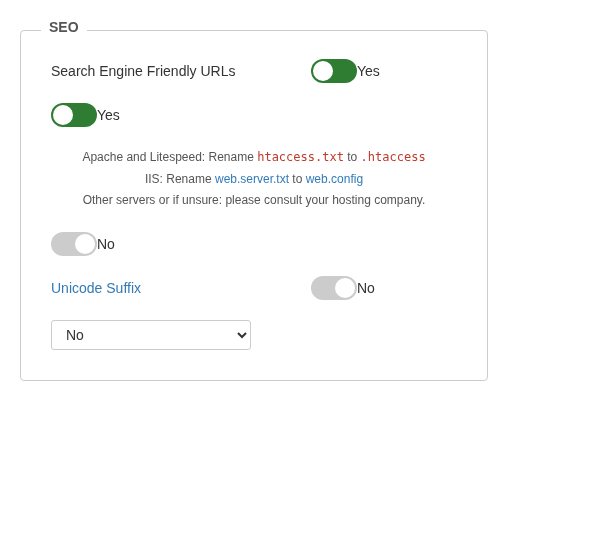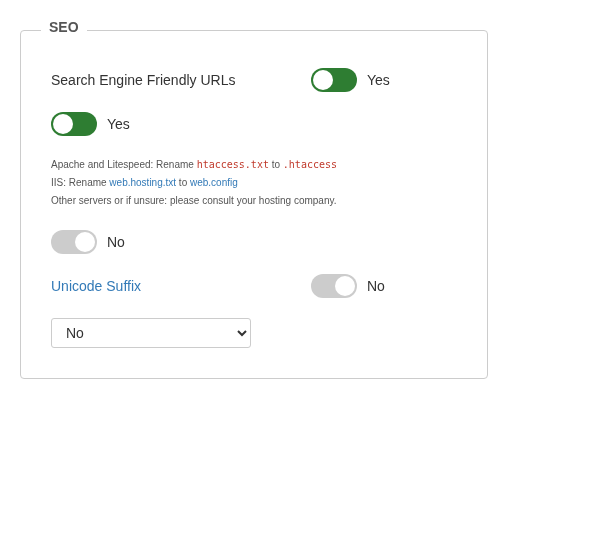--- a/index.html
+++ b/index.html
@@ -29,34 +29,33 @@
       background: #fff;
       padding: 0 8px;
       font-weight: bold;
       font-size: 14px;
       color: #555;
     }
     .setting-row {
       display: flex;
       align-items: center;
       margin-bottom: 20px;
-      margin-top: 17px;
+      margin-top: 8px;
     }
     .setting-label {
       flex: 0 0 260px;
       font-size: 14px;
     }
     .setting-label.link-style {
       color: #337ab7;
       cursor: pointer;
     }
     .toggle-area {
       display: flex;
       align-items: center;
-      gap: 10px;
     }
     .toggle {
       width: 46px;
       height: 24px;
       border-radius: 12px;
       position: relative;
       cursor: pointer;
       flex-shrink: 0;
     }
     .toggle.on {
@@ -77,24 +76,25 @@
       left: 2px;
     }
     .toggle.off .toggle-knob {
       left: 24px;
     }
     .toggle-label {
       font-size: 14px;
       color: #333;
     }
     .info-box {
-      font-size: 10px;
+      font-size: 12px;
       color: #555;
       margin: 0 0 20px 0;
       line-height: 1.8;
+      text-align: center;
     }
     .info-box .highlight-file {
       color: #c0392b;
       font-family: monospace;
     }
     .info-box .highlight-link {
       color: #337ab7;
       cursor: pointer;
     }
     .info-box .link-icon {
@@ -143,21 +143,21 @@
         </div>
         <span class="toggle-label">Yes</span>
       </div>
     </div>
 
     <div class="info-box">
       <div>
         <span>Apache and Litespeed: Rename </span><span class="highlight-file">htaccess.txt</span><span> to </span><span class="highlight-file">.htaccess</span>
       </div>
       <div>
-        <span>IIS: Rename </span><span class="highlight-link">web.hosting.txt</span><span> to </span><span class="highlight-link">web.config</span>
+        <span>IIS: Rename </span><span class="highlight-link">web.server.txt</span><span> to </span><span class="highlight-link">web.config</span>
       </div>
       <div>Other servers or if unsure: please consult your hosting company.</div>
     </div>
 
     <div class="setting-row">
       <div class="toggle-area">
         <div class="toggle off">
           <div class="toggle-knob"></div>
         </div>
         <span class="toggle-label">No</span>

